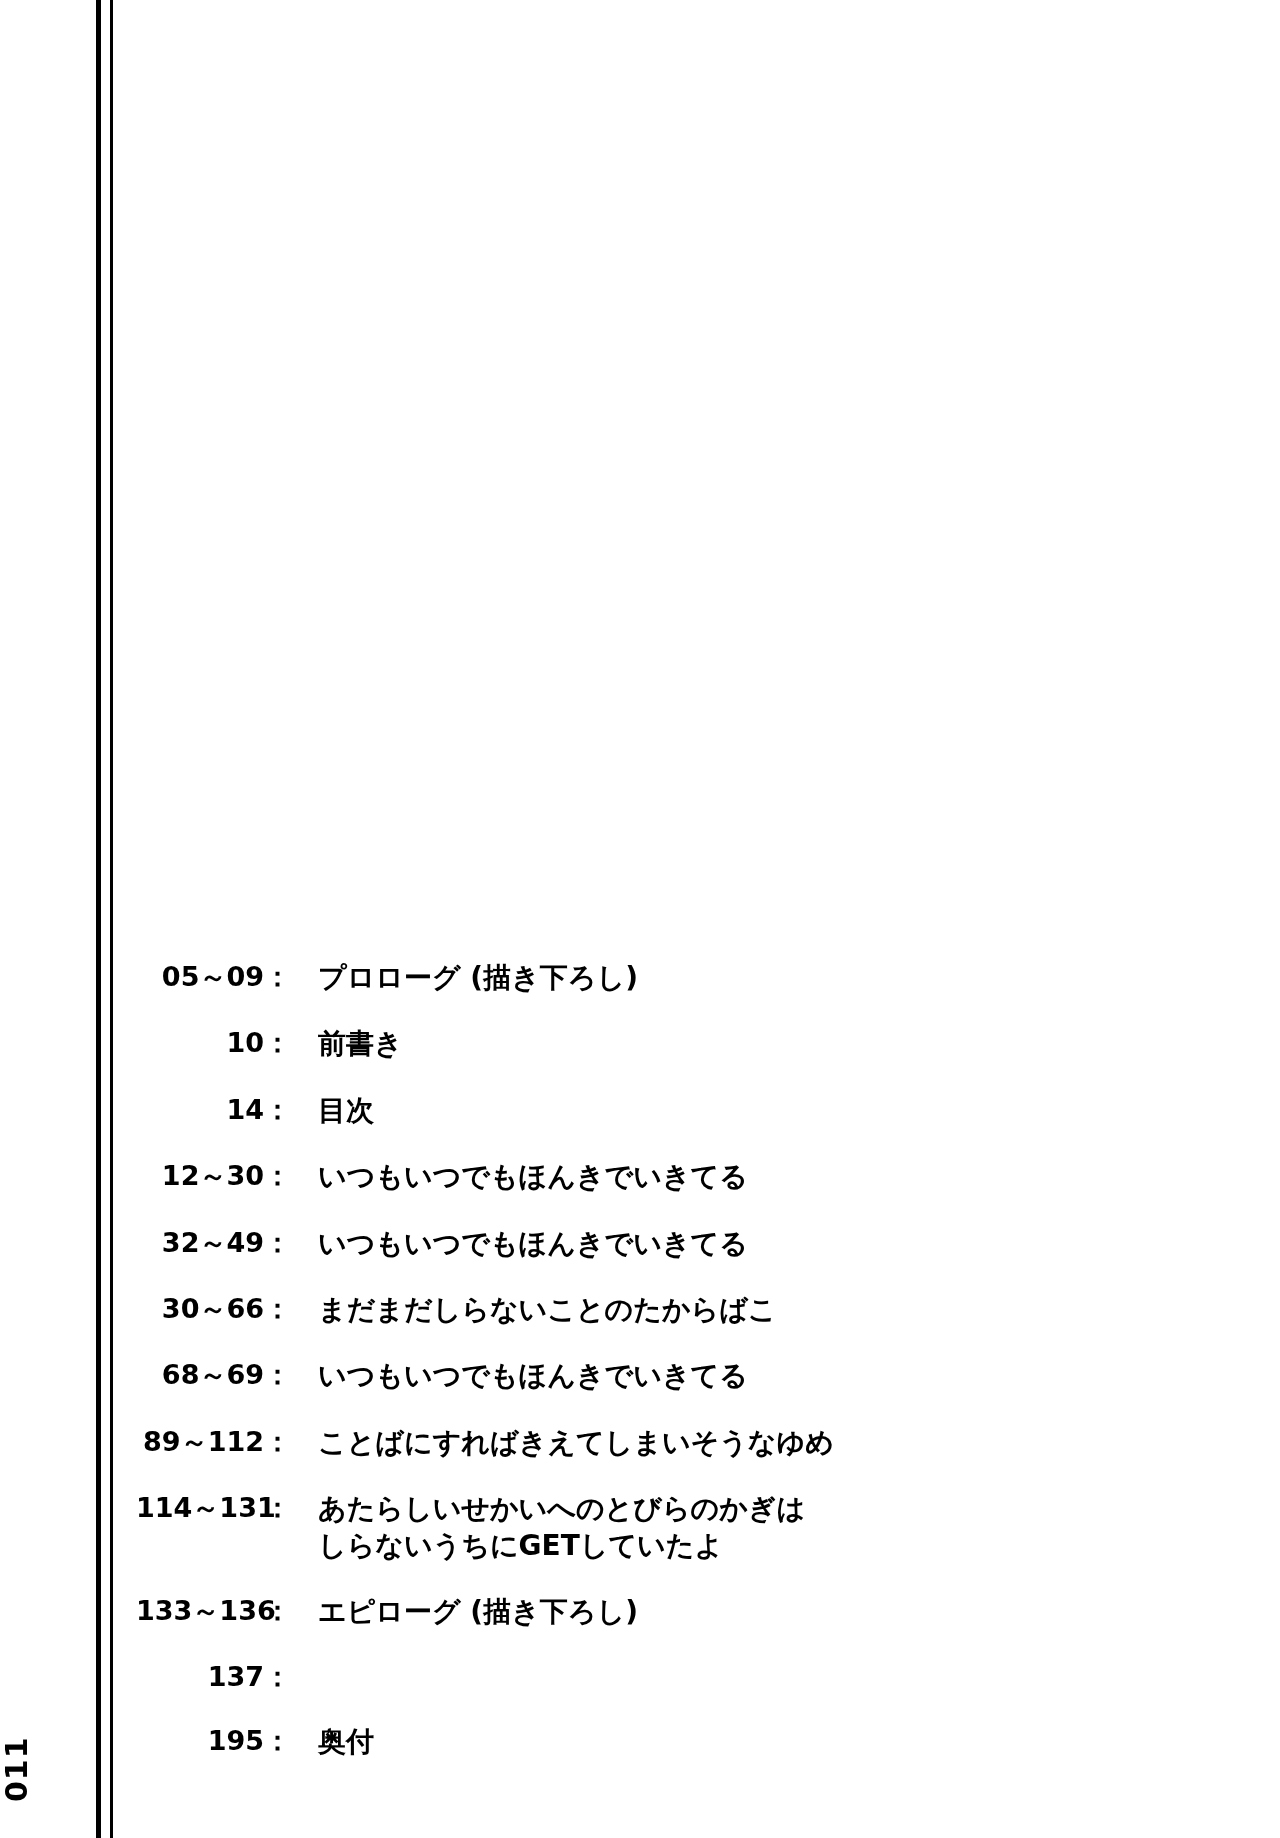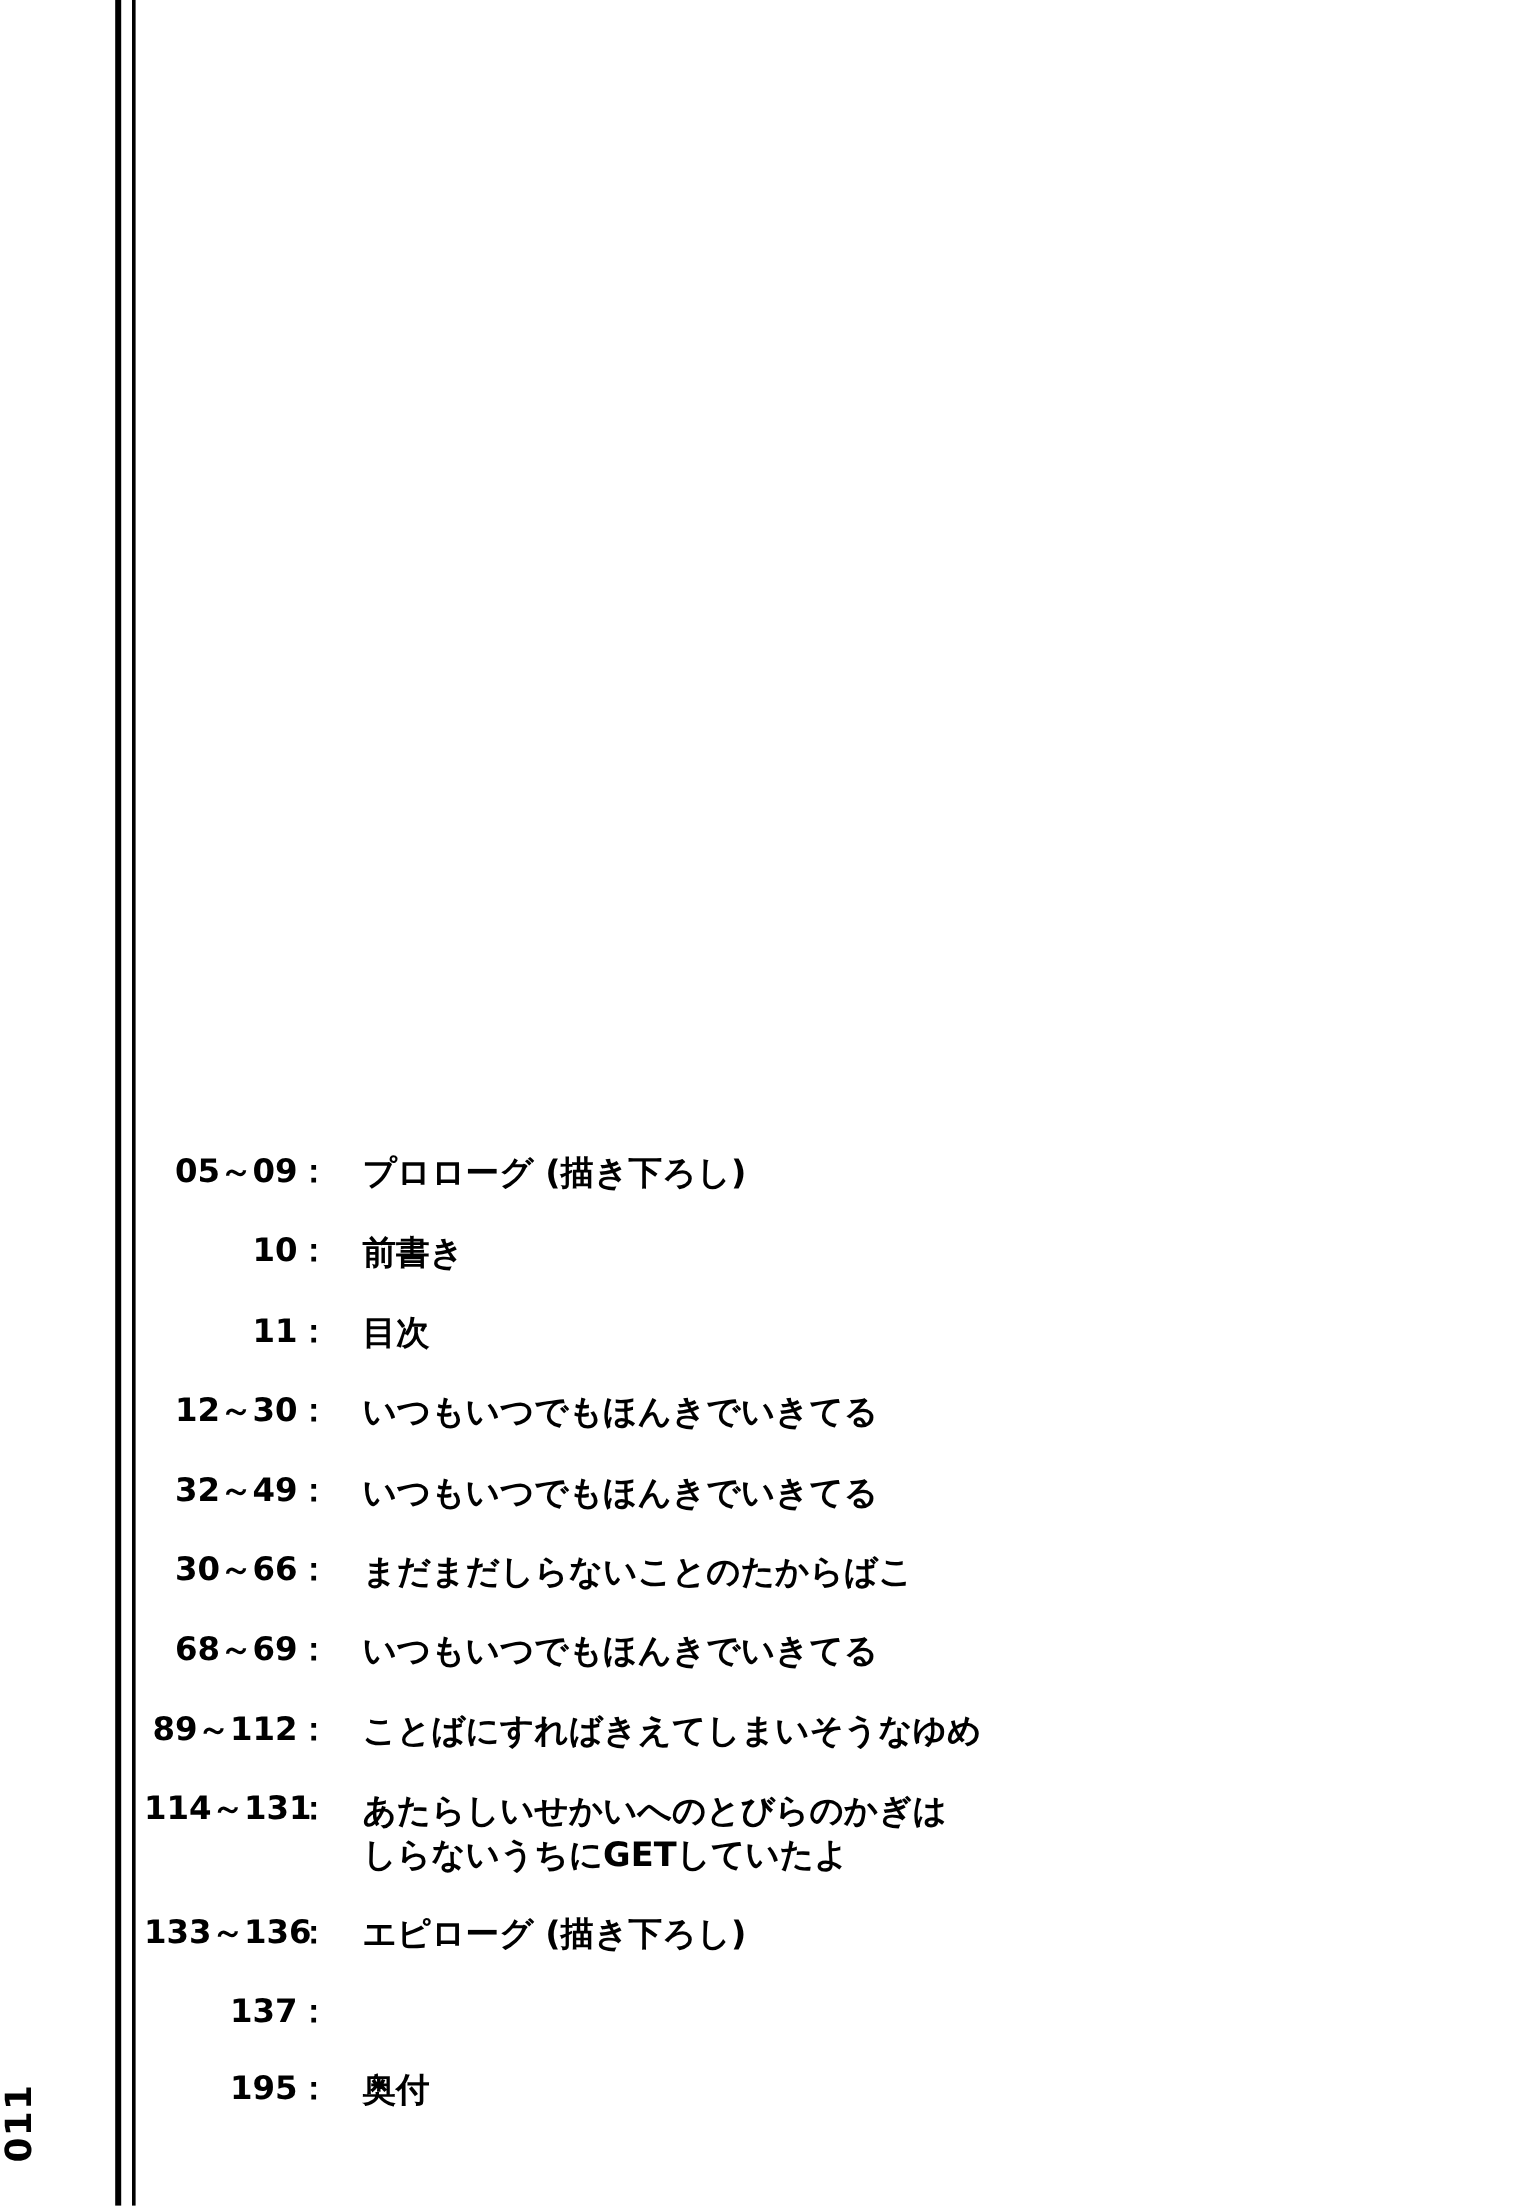--- a/index.html
+++ b/index.html
@@ -50,20 +50,21 @@
   .toc-pages {
     width: 128px;
     text-align: right;
     font-size: 27px;
     font-weight: bold;
     color: #000000;
     letter-spacing: 0px;
     line-height: 1.25;
     white-space: nowrap;
     font-family: "DejaVu Sans", sans-serif;
+    margin-left: 16px;
   }
   .toc-colon {
     width: 22px;
     text-align: center;
     font-size: 27px;
     font-weight: bold;
     line-height: 1.25;
     font-family: "DejaVu Sans", sans-serif;
   }
   .toc-title {
@@ -107,21 +108,21 @@
       <span class="toc-title">プロローグ (描き下ろし)</span>
     </div>
 
     <div class="toc-row">
       <span class="toc-pages">10</span>
       <span class="toc-colon">：</span>
       <span class="toc-title">前書き</span>
     </div>
 
     <div class="toc-row">
-      <span class="toc-pages">11</span>
+      <span class="toc-pages">14</span>
       <span class="toc-colon">：</span>
       <span class="toc-title">目次</span>
     </div>
 
     <div class="toc-row">
       <span class="toc-pages">12～30</span>
       <span class="toc-colon">：</span>
       <span class="toc-title">いつもいつでもほんきでいきてる</span>
     </div>
 

